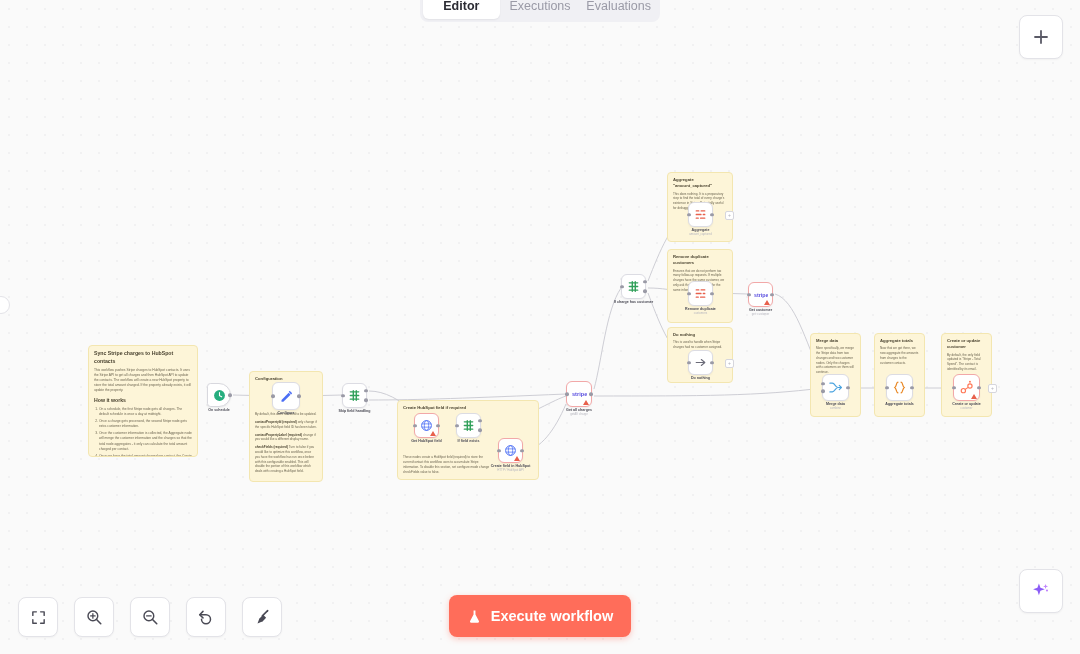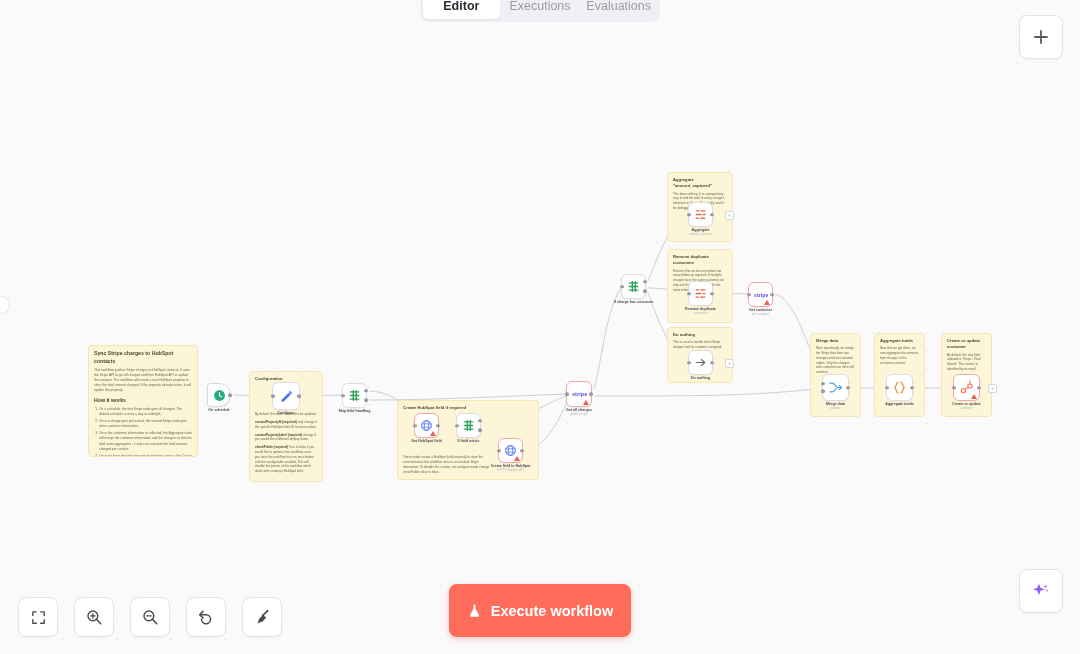--- a/index.html
+++ b/index.html
@@ -36,21 +36,21 @@
     box-shadow:0 1px 2px rgba(0,0,0,.04);
   }
   #plus-btn{right:17px;top:15px;width:42px;height:42px;}
   #ai-btn{right:17px;bottom:41px;width:42px;height:42px;}
 
   .bottom-left-bar{position:absolute;left:18px;bottom:17px;display:flex;gap:16px;z-index:30;}
   .bottom-left-bar .fbtn{position:relative;width:38px;height:38px;}
 
   
   #execute-btn{
-    position:absolute;left:449px;bottom:17px;width:182px;height:53px;
+    position:absolute;left:449px;bottom:17px;width:182px;height:42px;
     background:#ff6d5a;color:#fff;border:none;border-radius:8px;
     display:flex;align-items:center;justify-content:center;gap:9px;
     font-size:14.5px;font-weight:600;cursor:pointer;
     box-shadow:0 2px 6px rgba(255,109,90,.35);
     font-family:"Liberation Sans", sans-serif;
   }
 
   
   #left-handle{
     position:absolute;left:-8px;top:296px;width:16px;height:16px;border-radius:50%;

